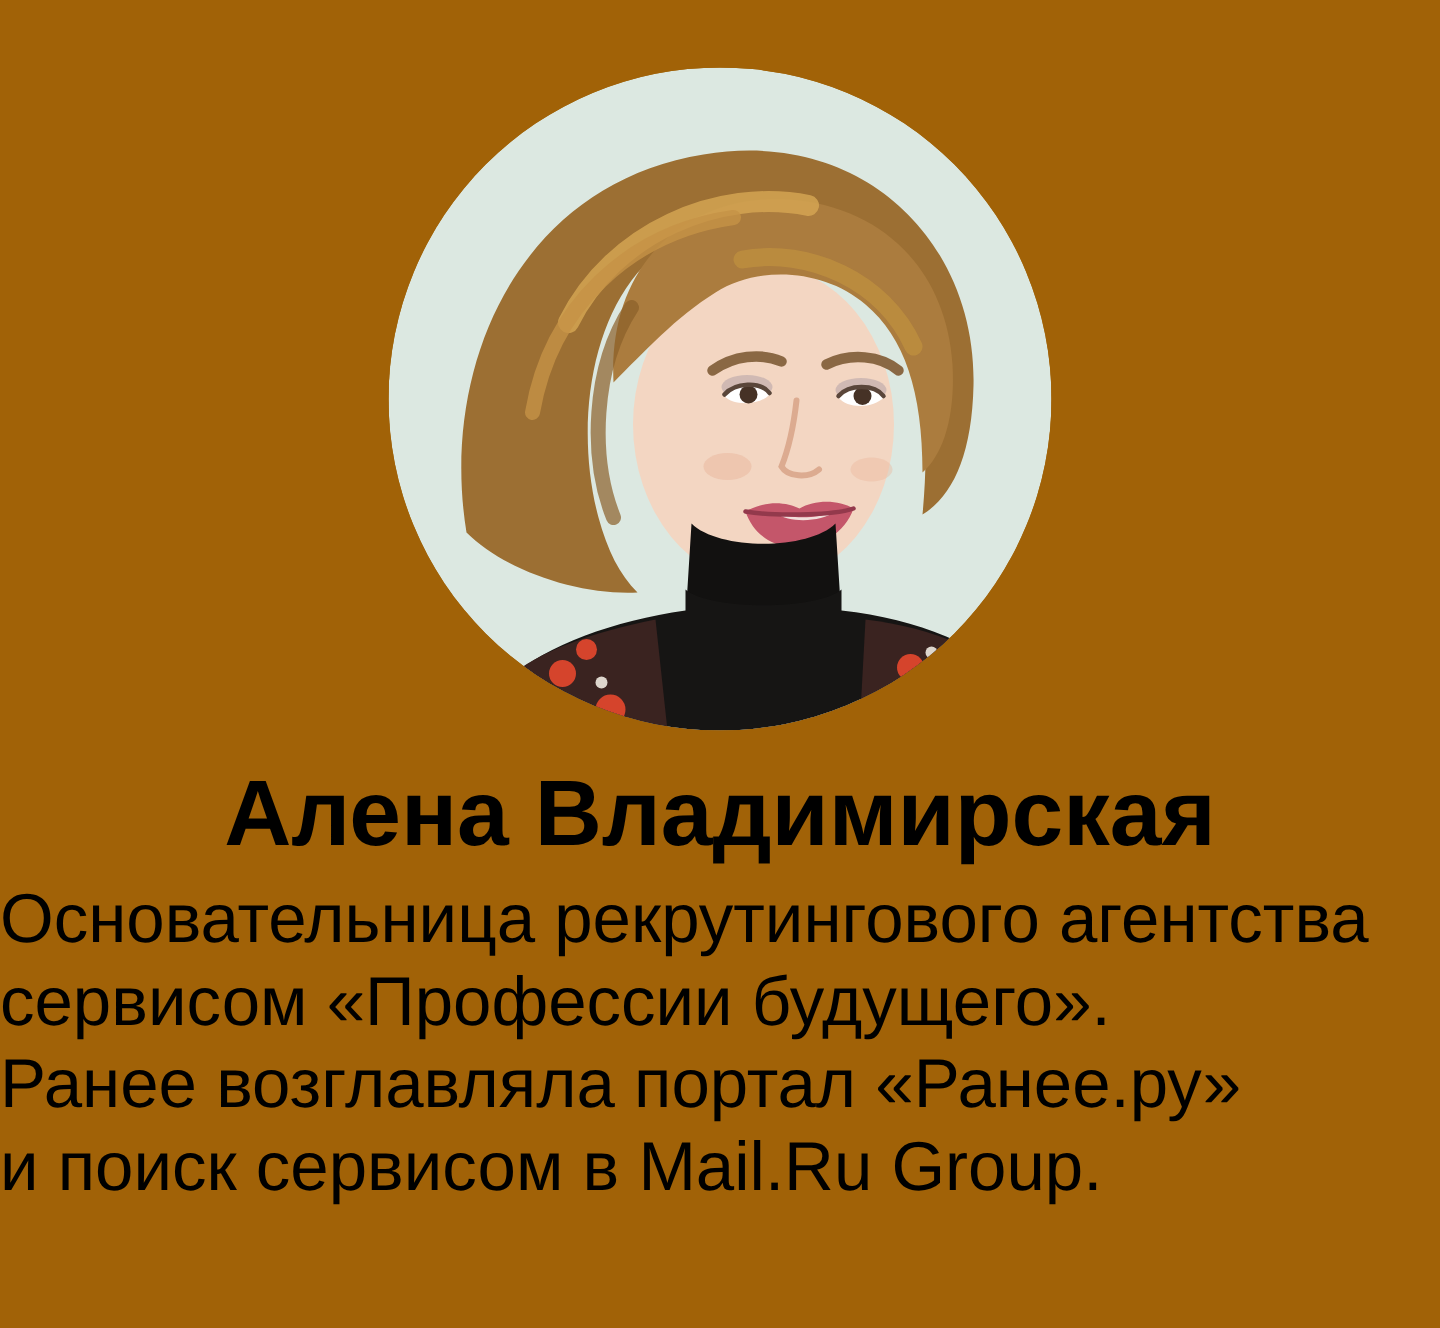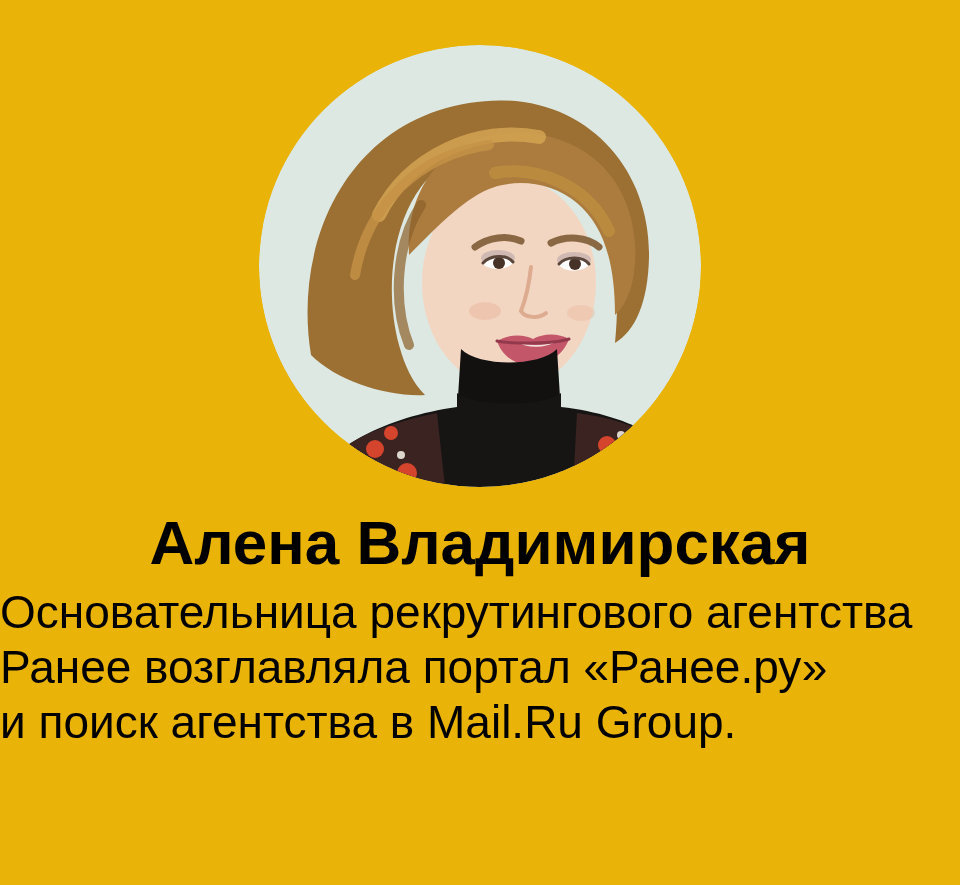--- a/index.html
+++ b/index.html
@@ -4,21 +4,21 @@
 <style>
   html, body {
     margin: 0;
     padding: 0;
     background: #ffffff;
   }
   .card {
     position: relative;
     width: 960px;
     height: 885px;
-    background: #eab308;
+    background: #a16207;
     font-family: "Liberation Sans", sans-serif;
     color: #000000;
     overflow: hidden;
   }
   .avatar-wrap {
     width: 442px;
     height: 442px;
     margin: 45px auto 0 auto;
     border-radius: 50%;
     overflow: hidden;
@@ -132,17 +132,18 @@
         <circle cx="396" cy="408" r="4" fill="#ddd6cd"></circle>
         <circle cx="340" cy="414" r="4" fill="#ddd6cd"></circle>
       </g>
     </svg>
   </div>
 
   <h1 class="person-name">Алена Владимирская</h1>
 
   <p class="person-bio">
     <span class="bio-line">Основательница рекрутингового агентства</span>
+    <span class="bio-line">сервисом «Профессии будущего».</span>
     <span class="bio-line">Ранее возглавляла портал «Ранее.ру»</span>
-    <span class="bio-line">и поиск агентства в Mail.Ru Group.</span>
+    <span class="bio-line">и поиск сервисом в Mail.Ru Group.</span>
   </p>
 
 </div>
 
 </body></html>

